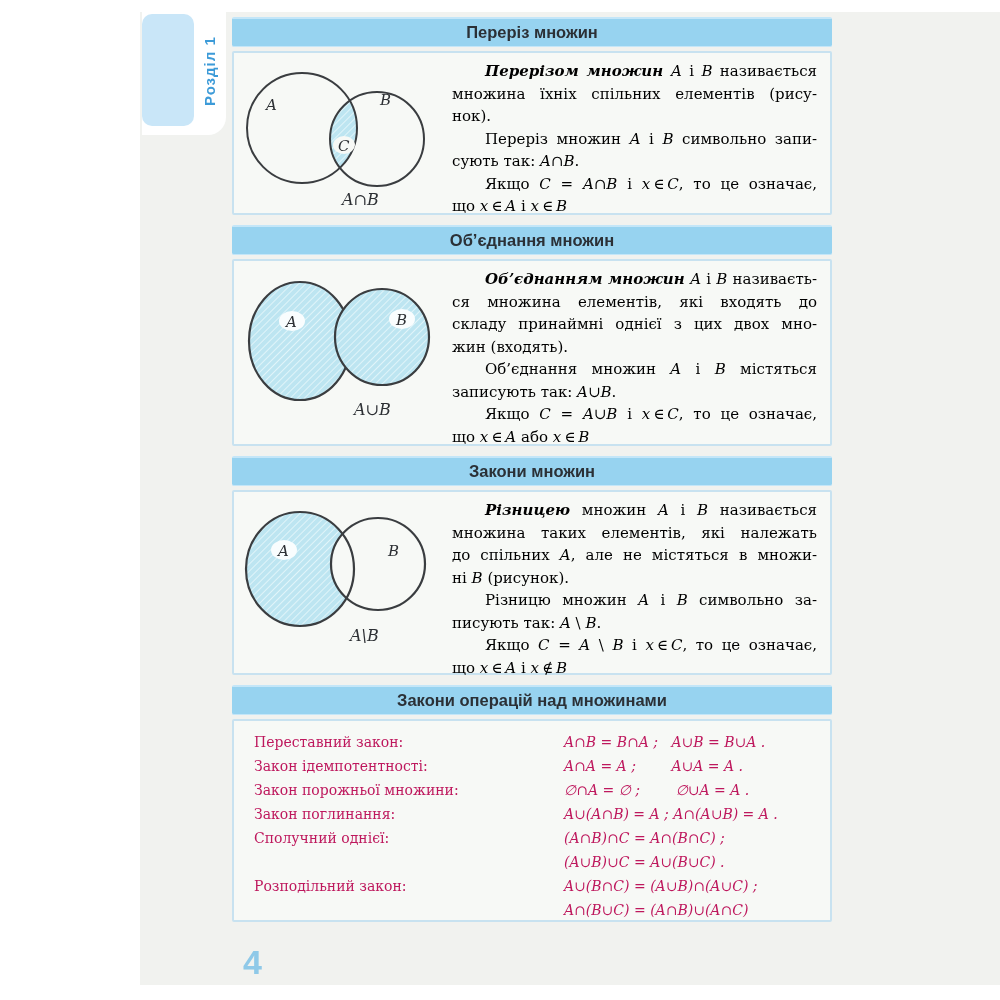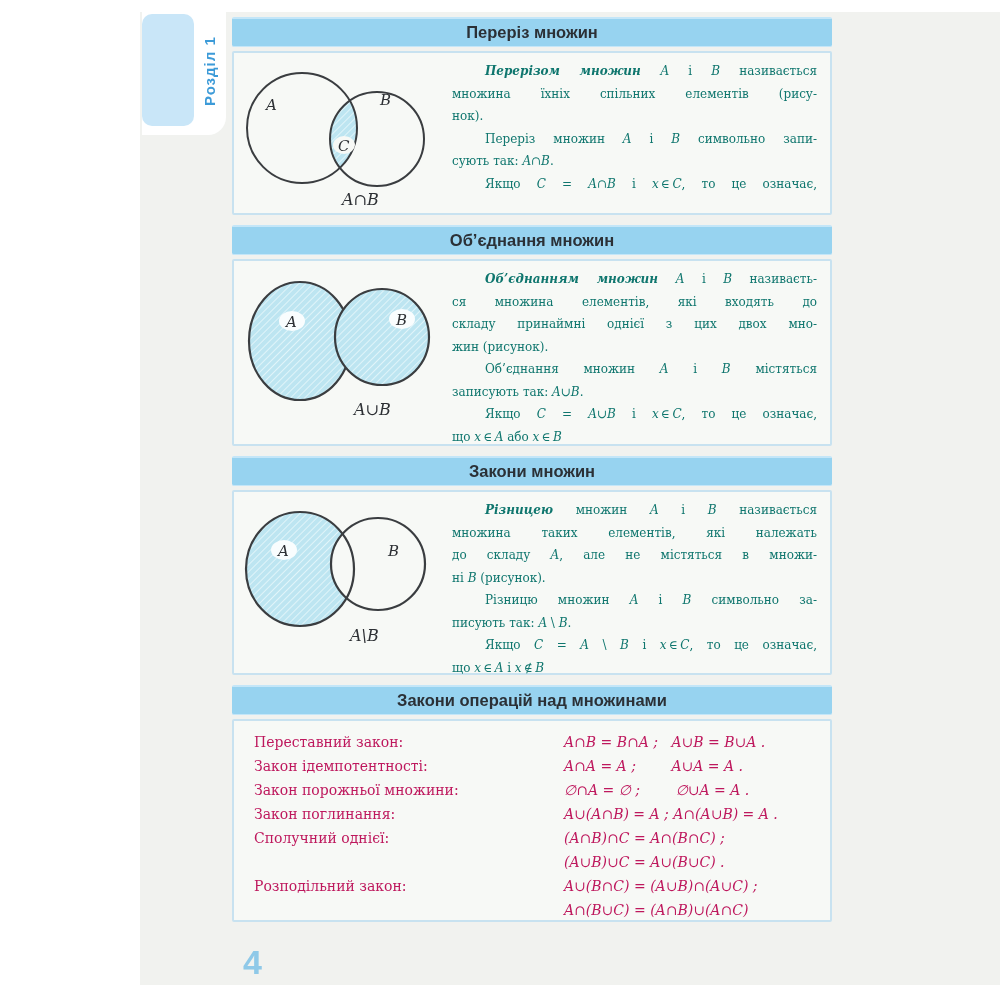--- a/index.html
+++ b/index.html
@@ -42,21 +42,21 @@
   }
   .topic-box {
     background:#f7f9f6; border:2px solid #c8e2f0; border-radius:2px;
     box-sizing:border-box;
   }
   .topic-body { display:flex; }
   .venn { width:218px; padding:6px 0 0 10px; box-sizing:border-box; flex:none; }
   .venn svg { display:block; }
   .text {
     flex:1; padding:7px 13px 0 0;
-    font-size:12px; line-height:22.5px; color:#0f766e;
+    font-size:15px; line-height:22.5px; color:#000000;
   }
   .line { text-align:justify; text-align-last:justify; }
   .line.last { text-align-last:left; }
   .line.first { text-indent:33px; }
   .bi { font-weight:bold; font-style:italic; }
   .i { font-style:italic; }
   
   .laws-body { padding:9px 6px 6px 20px; font-size:14px; color:#be185d; }
   .law-row { display:flex; align-items:flex-start; }
   .law-label { width:310px; line-height:24px; flex:none; }
@@ -110,20 +110,21 @@
                 <div class="line first"><span class="bi">Перерізом множин </span><span class="i">A</span><span> і </span><span class="i">B</span><span> називається</span></div>
                 <div class="line"><span>множина їхніх спільних елементів (рису-</span></div>
                 <div class="line last"><span>нок).</span></div>
               </div>
               <div class="para">
                 <div class="line first"><span>Переріз множин </span><span class="i">A</span><span> і </span><span class="i">B</span><span> символьно запи-</span></div>
                 <div class="line last"><span>сують так: </span><span class="i">A</span><span>∩</span><span class="i">B</span><span>.</span></div>
               </div>
               <div class="para">
                 <div class="line first"><span>Якщо </span><span class="i">C</span><span> = </span><span class="i">A</span><span>∩</span><span class="i">B</span><span> і </span><span class="i">x</span><span> ∈ </span><span class="i">C</span><span>, то це означає,</span></div>
+                <div class="line last"><span>що </span><span class="i">x</span><span> ∈ </span><span class="i">A</span><span> і </span><span class="i">x</span><span> ∈ </span><span class="i">B</span></div>
               </div>
             </div>
         </div>
       </div>
     </div>
 
     <div class="topic">
       <div class="topic-header">Об’єднання множин</div>
       <div class="topic-box" style="height:187px;">
         <div class="topic-body">
@@ -142,21 +143,21 @@
               <ellipse cx="158" cy="52" rx="13" ry="10" fill="#f9fdfe"></ellipse>
               <text class="vlabel" x="152" y="58">B</text>
               <text class="vcaption" x="110" y="148">A∪B</text>
             </svg>
           </div>
           <div class="text">
               <div class="para">
                 <div class="line first"><span class="bi">Об’єднанням множин </span><span class="i">A</span><span> і </span><span class="i">B</span><span> називаєть-</span></div>
                 <div class="line"><span>ся множина елементів, які входять до</span></div>
                 <div class="line"><span>складу принаймні однієї з цих двох мно-</span></div>
-                <div class="line last"><span>жин (рисунок).</span></div>
+                <div class="line last"><span>жин (входять).</span></div>
               </div>
               <div class="para">
                 <div class="line first"><span>Об’єднання множин </span><span class="i">A</span><span> і </span><span class="i">B</span><span> містяться</span></div>
                 <div class="line last"><span>записують так: </span><span class="i">A</span><span>∪</span><span class="i">B</span><span>.</span></div>
               </div>
               <div class="para">
                 <div class="line first"><span>Якщо </span><span class="i">C</span><span> = </span><span class="i">A</span><span>∪</span><span class="i">B</span><span> і </span><span class="i">x</span><span> ∈ </span><span class="i">C</span><span>, то це означає,</span></div>
                 <div class="line last"><span>що </span><span class="i">x</span><span> ∈ </span><span class="i">A</span><span> або </span><span class="i">x</span><span> ∈ </span><span class="i">B</span></div>
               </div>
             </div>
@@ -182,21 +183,21 @@
               <ellipse cx="40" cy="52" rx="13" ry="10" fill="#f9fdfe"></ellipse>
               <text class="vlabel" x="34" y="58">A</text>
               <text class="vlabel" x="144" y="58">B</text>
               <text class="vcaption" x="106" y="143">A\B</text>
             </svg>
           </div>
           <div class="text">
               <div class="para">
                 <div class="line first"><span class="bi">Різницею</span><span> множин </span><span class="i">A</span><span> і </span><span class="i">B</span><span> називається</span></div>
                 <div class="line"><span>множина таких елементів, які належать</span></div>
-                <div class="line"><span>до складу </span><span class="i">A</span><span>, але не містяться в множи-</span></div>
+                <div class="line"><span>до спільних </span><span class="i">A</span><span>, але не містяться в множи-</span></div>
                 <div class="line last"><span>ні </span><span class="i">B</span><span> (рисунок).</span></div>
               </div>
               <div class="para">
                 <div class="line first"><span>Різницю множин </span><span class="i">A</span><span> і </span><span class="i">B</span><span> символьно за-</span></div>
                 <div class="line last"><span>писують так: </span><span class="i">A</span><span> \ </span><span class="i">B</span><span>.</span></div>
               </div>
               <div class="para">
                 <div class="line first"><span>Якщо </span><span class="i">C</span><span> = </span><span class="i">A</span><span> \ </span><span class="i">B</span><span> і </span><span class="i">x</span><span> ∈ </span><span class="i">C</span><span>, то це означає,</span></div>
                 <div class="line last"><span>що </span><span class="i">x</span><span> ∈ </span><span class="i">A</span><span> і </span><span class="i">x</span><span> ∉ </span><span class="i">B</span></div>
               </div>

